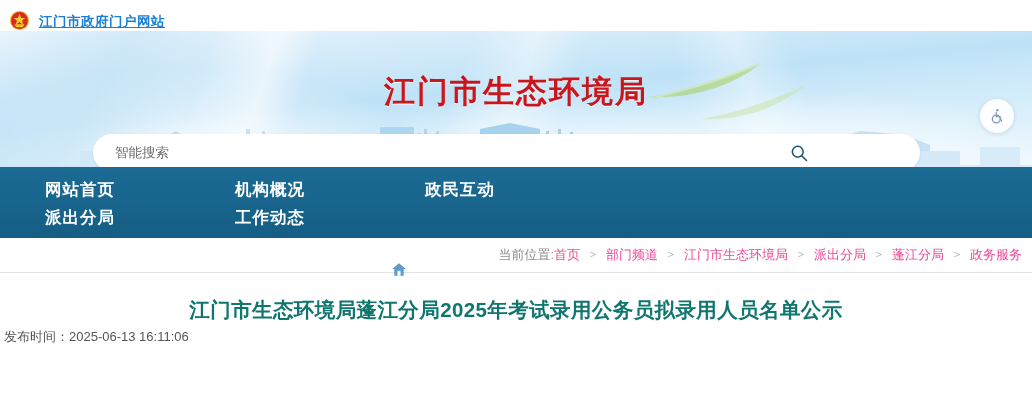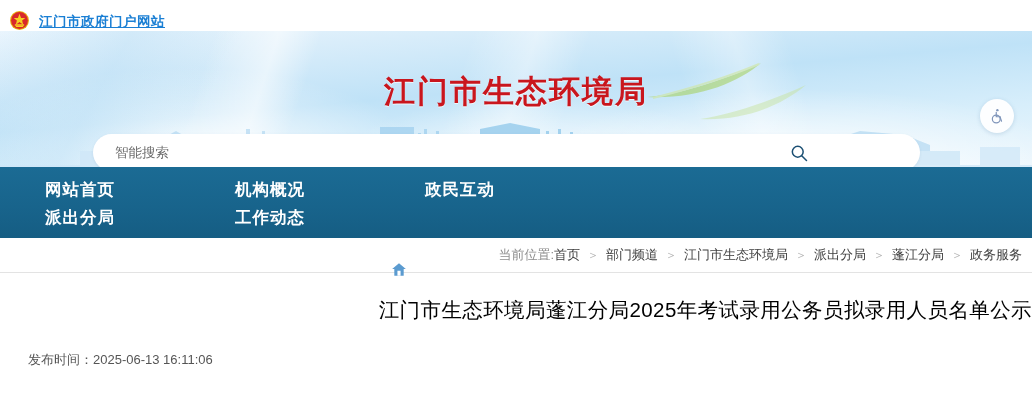--- a/index.html
+++ b/index.html
@@ -150,50 +150,49 @@
     position: relative;
     height: 34px;
   }
   .crumb {
     position: absolute;
     right: 10px; top: 8px;
     font-size: 13px;
     color: #555;
     white-space: nowrap;
     display: flex;
-    align-items: flex-end;
+    align-items: flex-start;
   }
   .crumb .lab { color: #8d8d8d; }
-  .crumb a { color: #404040; text-decoration: none; cursor: pointer; }
+  .crumb a { color: #ec4899; text-decoration: none; cursor: pointer; }
   .crumb .sep { color: #b4b4b4; margin: 0 7px; font-size: 12px; }
   .home-icon {
     position: absolute;
     left: 391px; top: 262px;
     width: 16px; height: 15px;
     z-index: 3;
   }
   .divider {
     height: 1px;
     background: #e3e3e3;
     width: 100%;
   }
 
   
   .article { padding-top: 22px; }
   .article-title {
-    text-align: right;
-    color: #000000;
+    text-align: center;
+    color: #0f766e;
     font-size: 20.5px;
-    font-weight: normal;
+    font-weight: bold;
     letter-spacing: .4px;
     line-height: 30px;
   }
   .meta {
-    padding-left: 28px;
-    margin-top: 23px;
+    padding-left: 4px;
     font-size: 13px;
     color: #555;
     line-height: 23px;
   }
   .meta div { white-space: nowrap; }
 </style>
 </head>
 <body>
 
 <div class="topbar">

